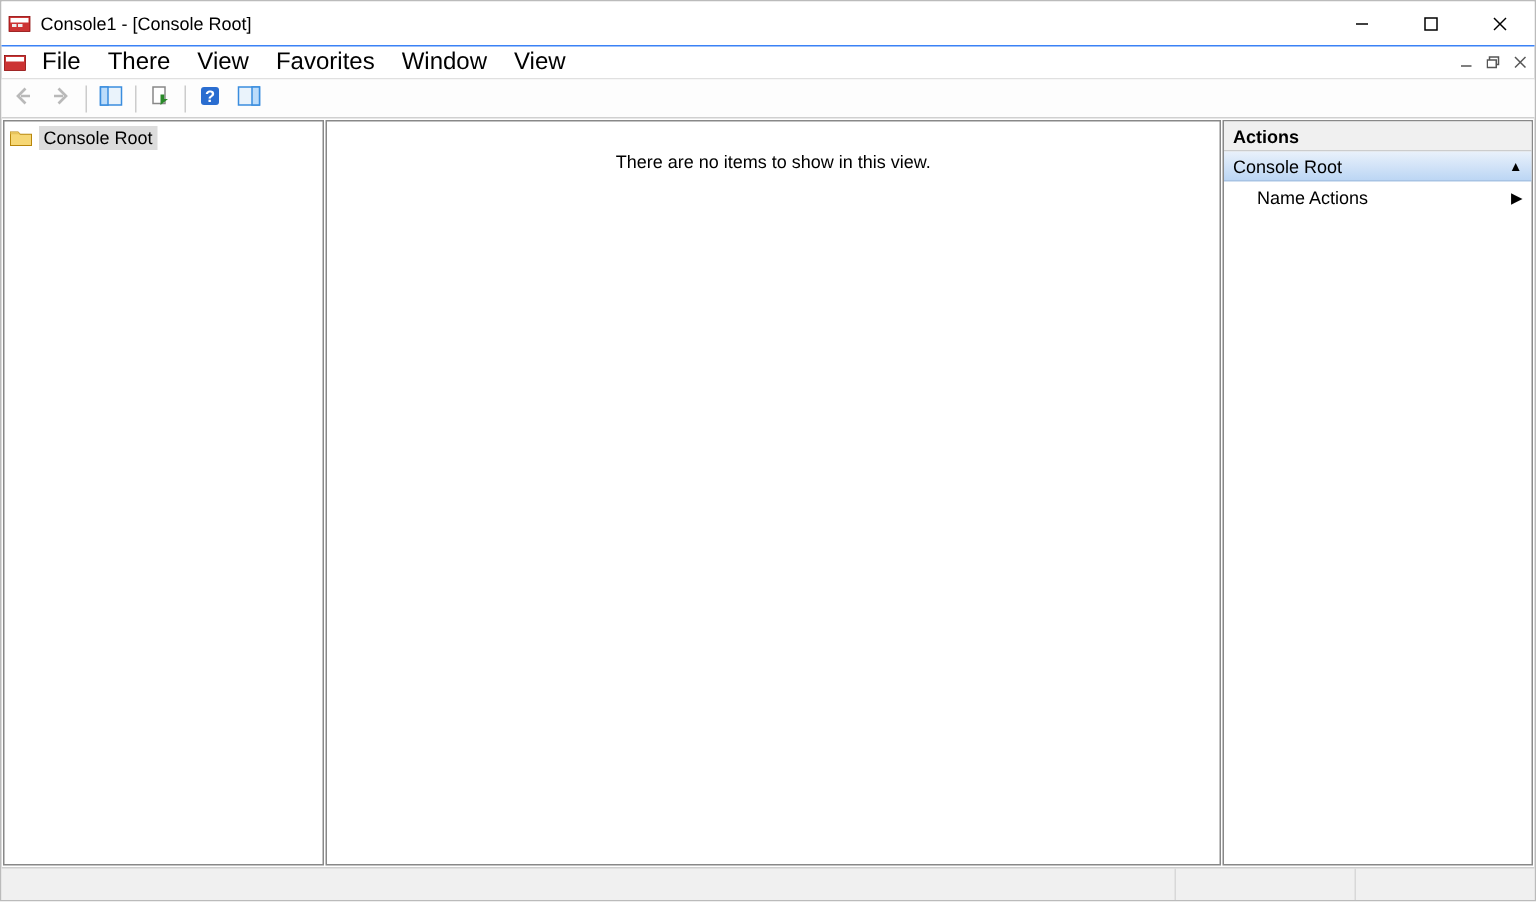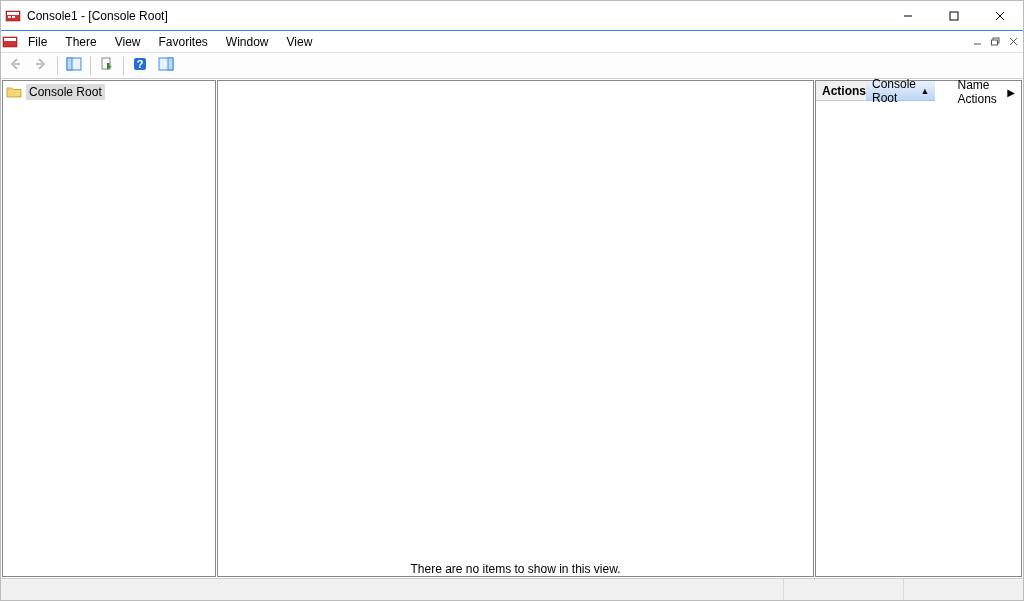--- a/index.html
+++ b/index.html
@@ -6,40 +6,40 @@
 html, body { width: 1024px; height: 601px; font-family: "Segoe UI", Tahoma, sans-serif; font-size: 12px; background: #fff; color: #000; overflow: hidden; }
 .window { width: 1024px; height: 601px; display: flex; flex-direction: column; border: 1px solid #bbb; }
 .titlebar { height: 30px; display: flex; align-items: center; background: #fff; border-bottom: 1px solid #3b82f6; }
 .titlebar .app-icon { width: 16px; height: 16px; margin: 0 6px 0 4px; display: flex; align-items: center; justify-content: center; }
 .titlebar .title { flex: 0 0 auto; font-size: 12px; }
 .titlebar .spacer { flex: 1; }
 .winbtn { width: 46px; height: 30px; display: flex; align-items: center; justify-content: center; }
 .menubar-row { height: 22px; display: flex; align-items: stretch; border-bottom: 1px solid #e0e0e0; }
 .doc-icon { width: 18px; display: flex; align-items: center; justify-content: center; }
 .menubar { display: flex; align-items: center; }
-.menu-item { padding: 2px 9px; font-size: 12px; cursor: default; }
+.menu-item { padding: 2px 9px; font-size: 16px; cursor: default; }
 .menubar-right { margin-left: auto; display: flex; align-items: center; padding-right: 2px; }
 .mdi-btn { width: 16px; height: 16px; margin-left: 2px; display: flex; align-items: center; justify-content: center; font-size: 10px; color: #555; }
 .toolbar { height: 26px; display: flex; align-items: center; gap: 2px; padding: 0 2px; border-bottom: 1px solid #d0d0d0; background: #fdfdfd; }
 .tool-btn { width: 24px; height: 22px; display: flex; align-items: center; justify-content: center; border: 1px solid transparent; border-radius: 2px; }
 .tool-btn.disabled { opacity: 0.4; }
 .tool-sep { width: 1px; height: 18px; background: #ccc; margin: 0 2px; }
 .content { flex: 1; display: flex; min-height: 0; }
 .tree-pane { width: 214px; border: 1px solid #888; margin: 1px; background: #fff; overflow: auto; }
 .tree-node { display: flex; align-items: center; height: 18px; padding-left: 3px; margin-top: 2px; cursor: default; }
 .tree-node.selected .tree-label { background: #dcdcdc; padding: 1px 3px; }
 .folder-icon { width: 16px; height: 16px; margin-right: 4px; display: flex; align-items: center; justify-content: center; }
 .tree-label { font-size: 12px; }
 .list-pane { flex: 1; border: 1px solid #888; margin: 1px 1px 1px 0; background: #fff; display: flex; flex-direction: column; }
 .list-header { height: 22px; border-bottom: 1px solid #e0e0e0; display: flex; align-items: center; }
 .col { height: 100%; display: flex; align-items: center; padding-left: 8px; font-size: 12px; border-right: 1px solid #e8e8e8; }
 .col.name { width: 162px; }
-.list-body { flex: 1; display: flex; align-items: flex-end; justify-content: center; }
+.list-body { flex: 1; display: flex; align-items: flex-start; justify-content: center; }
 .empty-msg { margin-top: 20px; font-size: 12px; color: #000; }
-.actions-pane { width: 207px; border: 1px solid #888; margin: 1px 1px 1px 0; background: #fff; display: flex; flex-direction: row; }
+.actions-pane { width: 207px; border: 1px solid #888; margin: 1px 1px 1px 0; background: #fff; display: flex; flex-direction: column; }
 .actions-title { height: 20px; background: #f0f0f0; border-bottom: 1px solid #ccc; display: flex; align-items: center; padding-left: 6px; font-weight: bold; font-size: 12px; }
 .actions-section { height: 20px; background: linear-gradient(#e9f1fb, #bcd6f4); border-bottom: 1px solid #a7c3e4; display: flex; align-items: center; padding: 0 6px; font-size: 12px; }
 .actions-section .arrow { margin-left: auto; font-size: 9px; }
 .action-item { height: 22px; display: flex; align-items: center; padding: 0 6px 0 22px; font-size: 12px; cursor: default; }
 .action-item .chev { margin-left: auto; font-size: 10px; }
 .statusbar { height: 22px; background: #f0f0f0; border-top: 1px solid #d0d0d0; display: flex; }
 .status-seg { border-left: 1px solid #d8d8d8; height: 100%; }
 .status-seg.main { flex: 1; border-left: none; }
 .status-seg.small { width: 120px; }
 </style>

